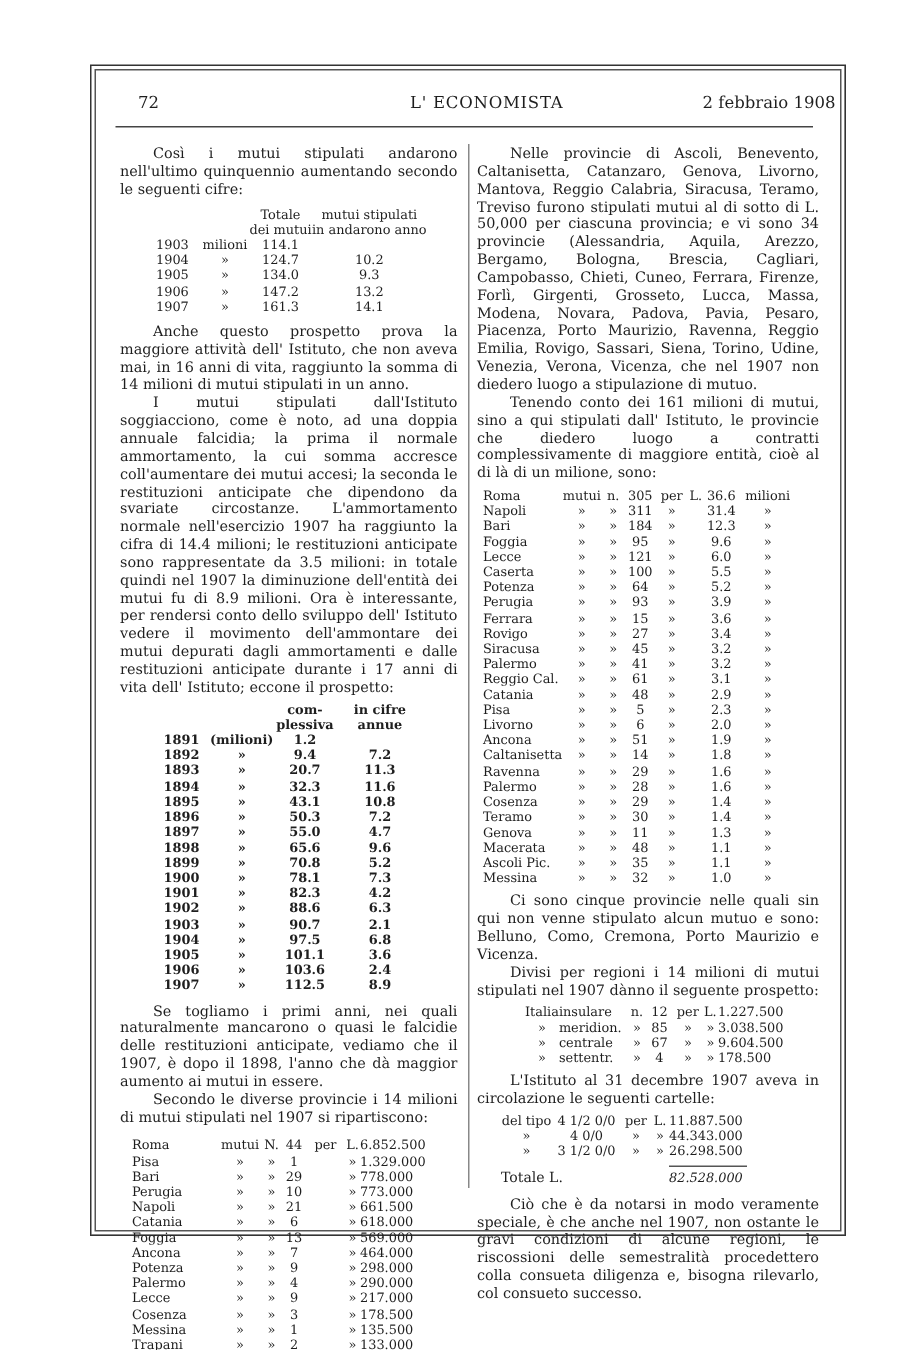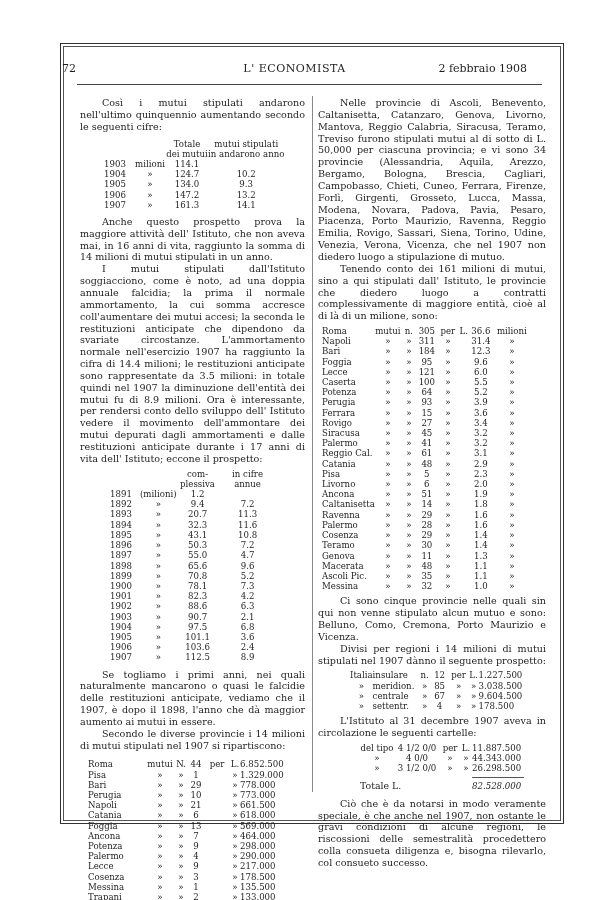--- a/index.html
+++ b/index.html
@@ -1,20 +1,20 @@
 <!DOCTYPE html>
 <html><head>
 <meta charset="utf-8">
 <style>
   html, body { margin:0; padding:0; background:#ffffff; }
   body { width:607px; height:900px; position:relative; overflow:hidden;
          font-family:"DejaVu Serif","Liberation Serif",serif; color:#1e1e1e; }
   .frame { position:absolute; left:60px; top:43px; width:502px; height:779px;
            border:1px solid #333; box-shadow: inset 0 0 0 2px #fff, inset 0 0 0 3px #555; }
-  .header { position:absolute; left:62px; top:62px; width:465px; height:16px;
+  .header { position:absolute; left:92px; top:62px; width:465px; height:16px;
             font-size:11px; }
   .header .pg { position:absolute; left:0; top:0; }
   .header .title { position:absolute; left:0; right:0; top:0; text-align:center; letter-spacing:0.5px; }
   .header .date { position:absolute; right:0; top:0; }
   .hrule { position:absolute; left:77px; top:84px; width:465px; height:0; border-top:1px solid #444; }
   .col { position:absolute; top:97px; font-size:9.6px; line-height:11.85px; text-align:justify; }
   .col.left { left:80px; width:225px; }
   .col.right { left:318px; width:228px; }
   .divider { position:absolute; left:312px; top:96px; height:696px; border-left:1px solid #888; }
   p { margin:0; text-indent:22px; }
@@ -83,21 +83,21 @@
           <td class="c">»</td>
           <td class="c">161.3</td>
           <td class="c">14.1</td>
         </tr>
   </tbody>
     </table>
   <div class="gap6"></div>
   <p>Anche questo prospetto prova la maggiore attività dell' Istituto, che non aveva mai, in 16 anni di vita, raggiunto la somma di 14 milioni di mutui stipulati in un anno.</p>
   <p>I mutui stipulati dall'Istituto soggiacciono, come è noto, ad una doppia annuale falcidia; la prima il normale ammortamento, la cui somma accresce coll'aumentare dei mutui accesi; la seconda le restituzioni anticipate che dipendono da svariate circostanze. L'ammortamento normale nell'esercizio 1907 ha raggiunto la cifra di 14.4 milioni; le restituzioni anticipate sono rappresentate da 3.5 milioni: in totale quindi nel 1907 la diminuzione dell'entità dei mutui fu di 8.9 milioni. Ora è interessante, per rendersi conto dello sviluppo dell' Istituto vedere il movimento dell'ammontare dei mutui depurati dagli ammortamenti e dalle restituzioni anticipate durante i 17 anni di vita dell' Istituto; eccone il prospetto:</p>
   <div class="gap4"></div>
-  <table style="margin-left:22px;">
+  <table style="margin-left:22px;font-weight:bold;">
     <tbody>
         <tr>
       <td style="width:38px"></td>
           <td style="width:36px"></td>
       <td class="c" style="width:42px">com-</td>
       <td class="c" style="width:58px">in cifre</td>
     </tr>
     <tr>
       <td></td>
           <td></td>
@@ -653,21 +653,21 @@
           <td class="c">4</td>
           <td class="c">»</td>
           <td class="c">»</td>
           <td class="r">178.500</td>
         </tr>
   </tbody>
     </table>
   <div class="gap4"></div>
   <p>L'Istituto al 31 decembre 1907 aveva in circolazione le seguenti cartelle:</p>
   <div class="gap4"></div>
-  <table style="margin-left:42px;">
+  <table style="margin-left:16px;">
     <tbody>
         <tr>
           <td class="c" style="width:34px">del tipo</td>
           <td class="c" style="width:46px">4 1/2 0/0</td>
           <td class="c" style="width:20px">per</td>
           <td class="c" style="width:12px">L.</td>
           <td class="r" style="width:52px">11.887.500</td>
         </tr>
     <tr>
           <td class="c">»</td>

